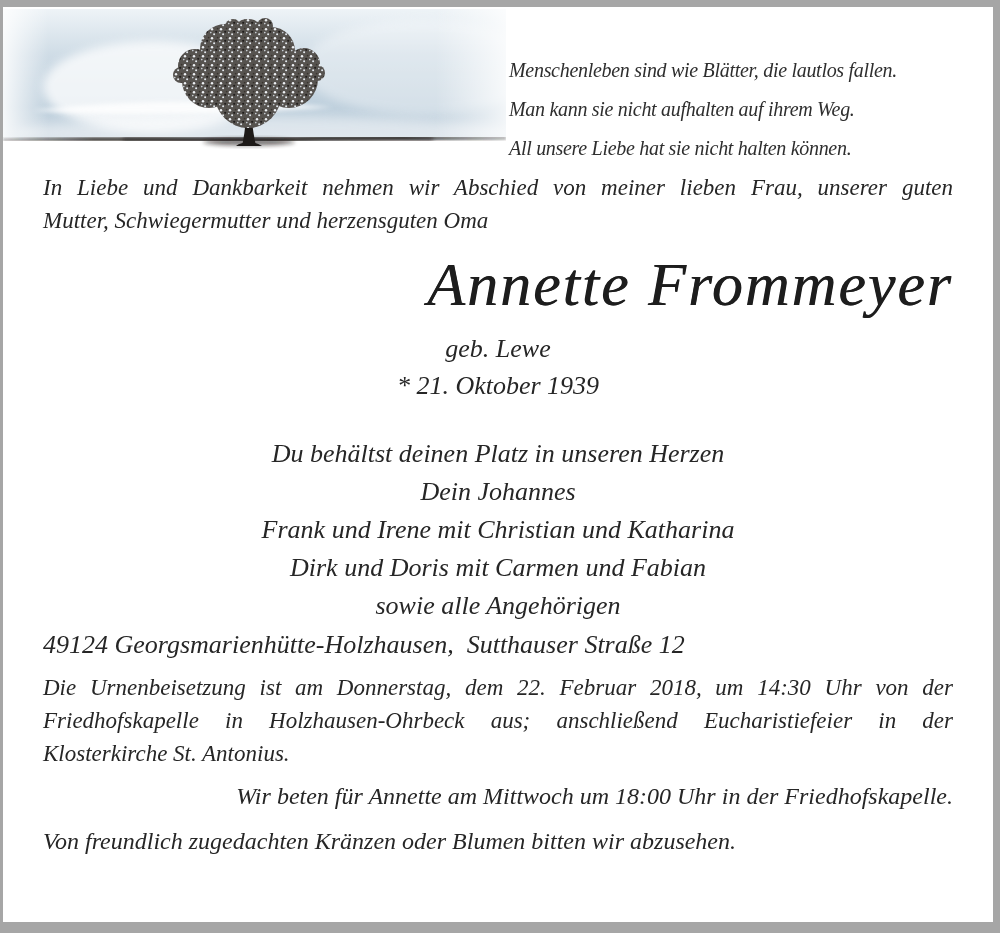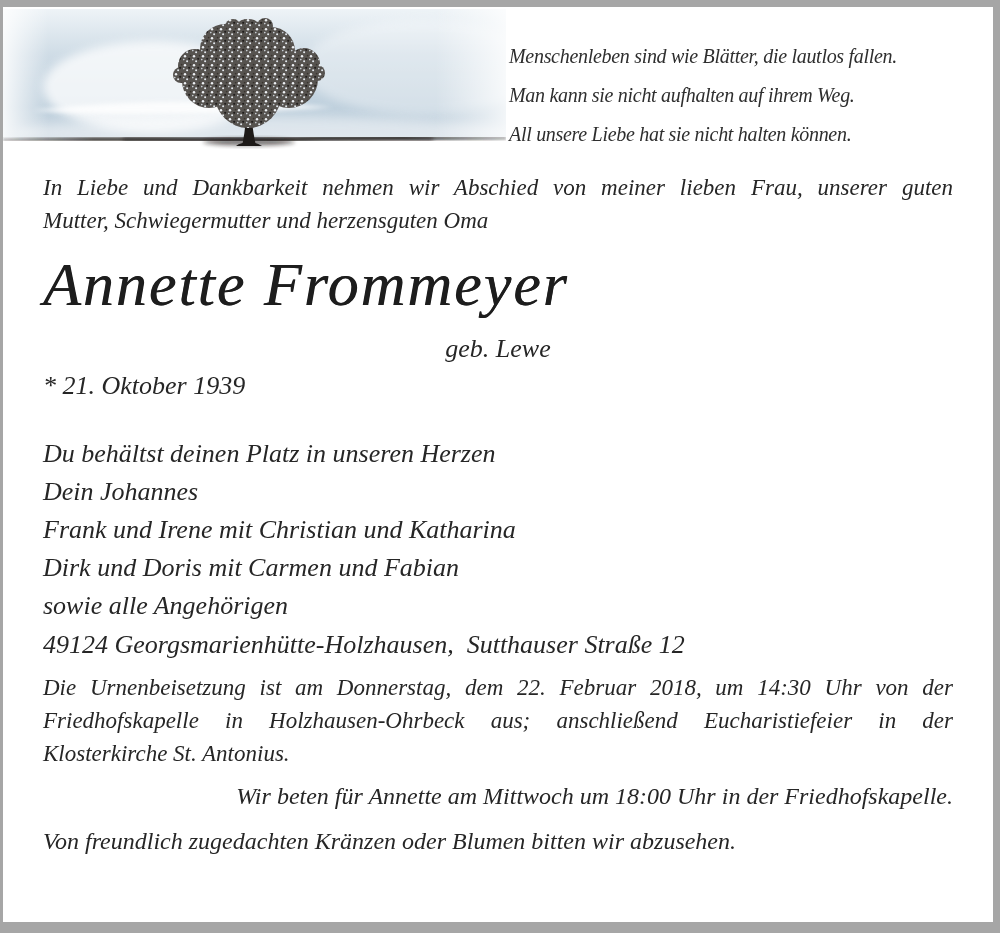--- a/index.html
+++ b/index.html
@@ -13,40 +13,40 @@
   .page {
     position: absolute; left: 3px; top: 7px; right: 7px; bottom: 11px;
     background: #ffffff;
     overflow: hidden;
     font-style: italic;
     color: #262626;
   }
   .header { position: relative; height: 152px; }
   .landscape { position: absolute; left: 0; top: 2px; display: block; }
   .epigraph {
-    position: absolute; left: 506px; top: 30px; width: 470px;
+    position: absolute; left: 506px; top: 44px; width: 470px;
     font-size: 20px; line-height: 39px; letter-spacing: -0.3px;
     color: #2e2e2e;
   }
   .epigraph div { white-space: nowrap; }
   .textcol { margin: 0 40px; }
   .intro { margin-top: 12px; font-size: 23px; line-height: 33px; }
   .jline { text-align: justify; text-align-last: justify; }
   .name {
     margin: 10px 0 12px 0; font-weight: normal;
     font-size: 62px; line-height: 74px; letter-spacing: 2px;
-    text-align: left; color: #1d1d1d;
+    text-align: right; color: #1d1d1d;
     text-shadow: 0.4px 0 0 #1d1d1d;
   }
   .maiden { margin-top: 8px; font-size: 26px; line-height: 32px; text-align: center; }
   .dates {
     margin-top: 4px; font-size: 26px; line-height: 34px;
-    display: flex; gap: 42px;
+    display: flex; justify-content: center; gap: 42px;
   }
-  .mourners { margin-top: 32px; font-size: 26px; line-height: 38px; }
+  .mourners { margin-top: 32px; font-size: 26px; line-height: 38px; text-align: center; }
   .address { margin-top: 4px; font-size: 26px; line-height: 32px; white-space: pre-wrap; }
   .funeral { margin-top: 10px; font-size: 23px; line-height: 33px; }
   .prayer { margin-top: 10px; font-size: 24px; line-height: 33px; text-align: right; }
   .flowers { margin-top: 12px; font-size: 24px; line-height: 33px; }
 </style>
 </head>
 <body>
 
 <div class="frame">
   <div class="page">

